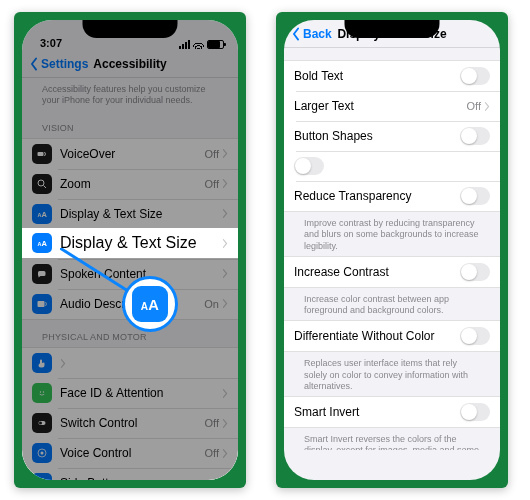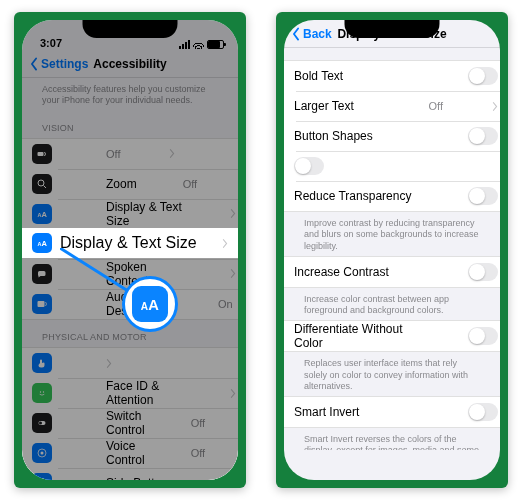--- a/index.html
+++ b/index.html
@@ -98,23 +98,22 @@
   .section-title { text-transform: uppercase; letter-spacing:.2px; padding-top:12px;}
   .group {
     background:#fff;
     border-top:.5px solid rgba(0,0,0,.12);
     border-bottom:.5px solid rgba(0,0,0,.12);
   }
   .row {
     display:flex;
     align-items:center;
     min-height: 30px;
-    padding: 0 2px 0 10px;
+    padding: 0 10px 0 10px;
     position:relative;
-    gap:46px;
   }
   .row + .row::before{
     content:"";position:absolute;left:36px;right:0;top:0;height:.5px;background:rgba(0,0,0,.12);
   }
   .row.noicon + .row.noicon::before{ left:12px; }
   .icon {
     width:20px;height:20px;border-radius:5px;
     display:flex;align-items:center;justify-content:center;
     margin-right:8px;
     color:#fff;
@@ -214,20 +213,21 @@
 
       <div class="section-title">VISION</div>
       <div class="group">
         <div class="row">
           <div class="icon bg-black">
               <svg viewBox="0 0 24 24">
                 <rect x="3" y="8" width="12" height="8" rx="2" fill="#fff"></rect>
                 <path d="M17 8 Q21 12 17 16" stroke="#fff" stroke-width="2" fill="none"></path>
               </svg>
             </div>
+          <span class="label">VoiceOver</span>
           <span class="value">Off</span>
           <span class="chev">
               <svg viewBox="0 0 8 12">
                 <path d="M2 1 L6 6 L2 11" stroke="currentColor" stroke-width="1.6" fill="none" stroke-linecap="round"></path>
               </svg>
             </span>
         </div>
         <div class="row">
           <div class="icon bg-black">
               <svg viewBox="0 0 24 24">

